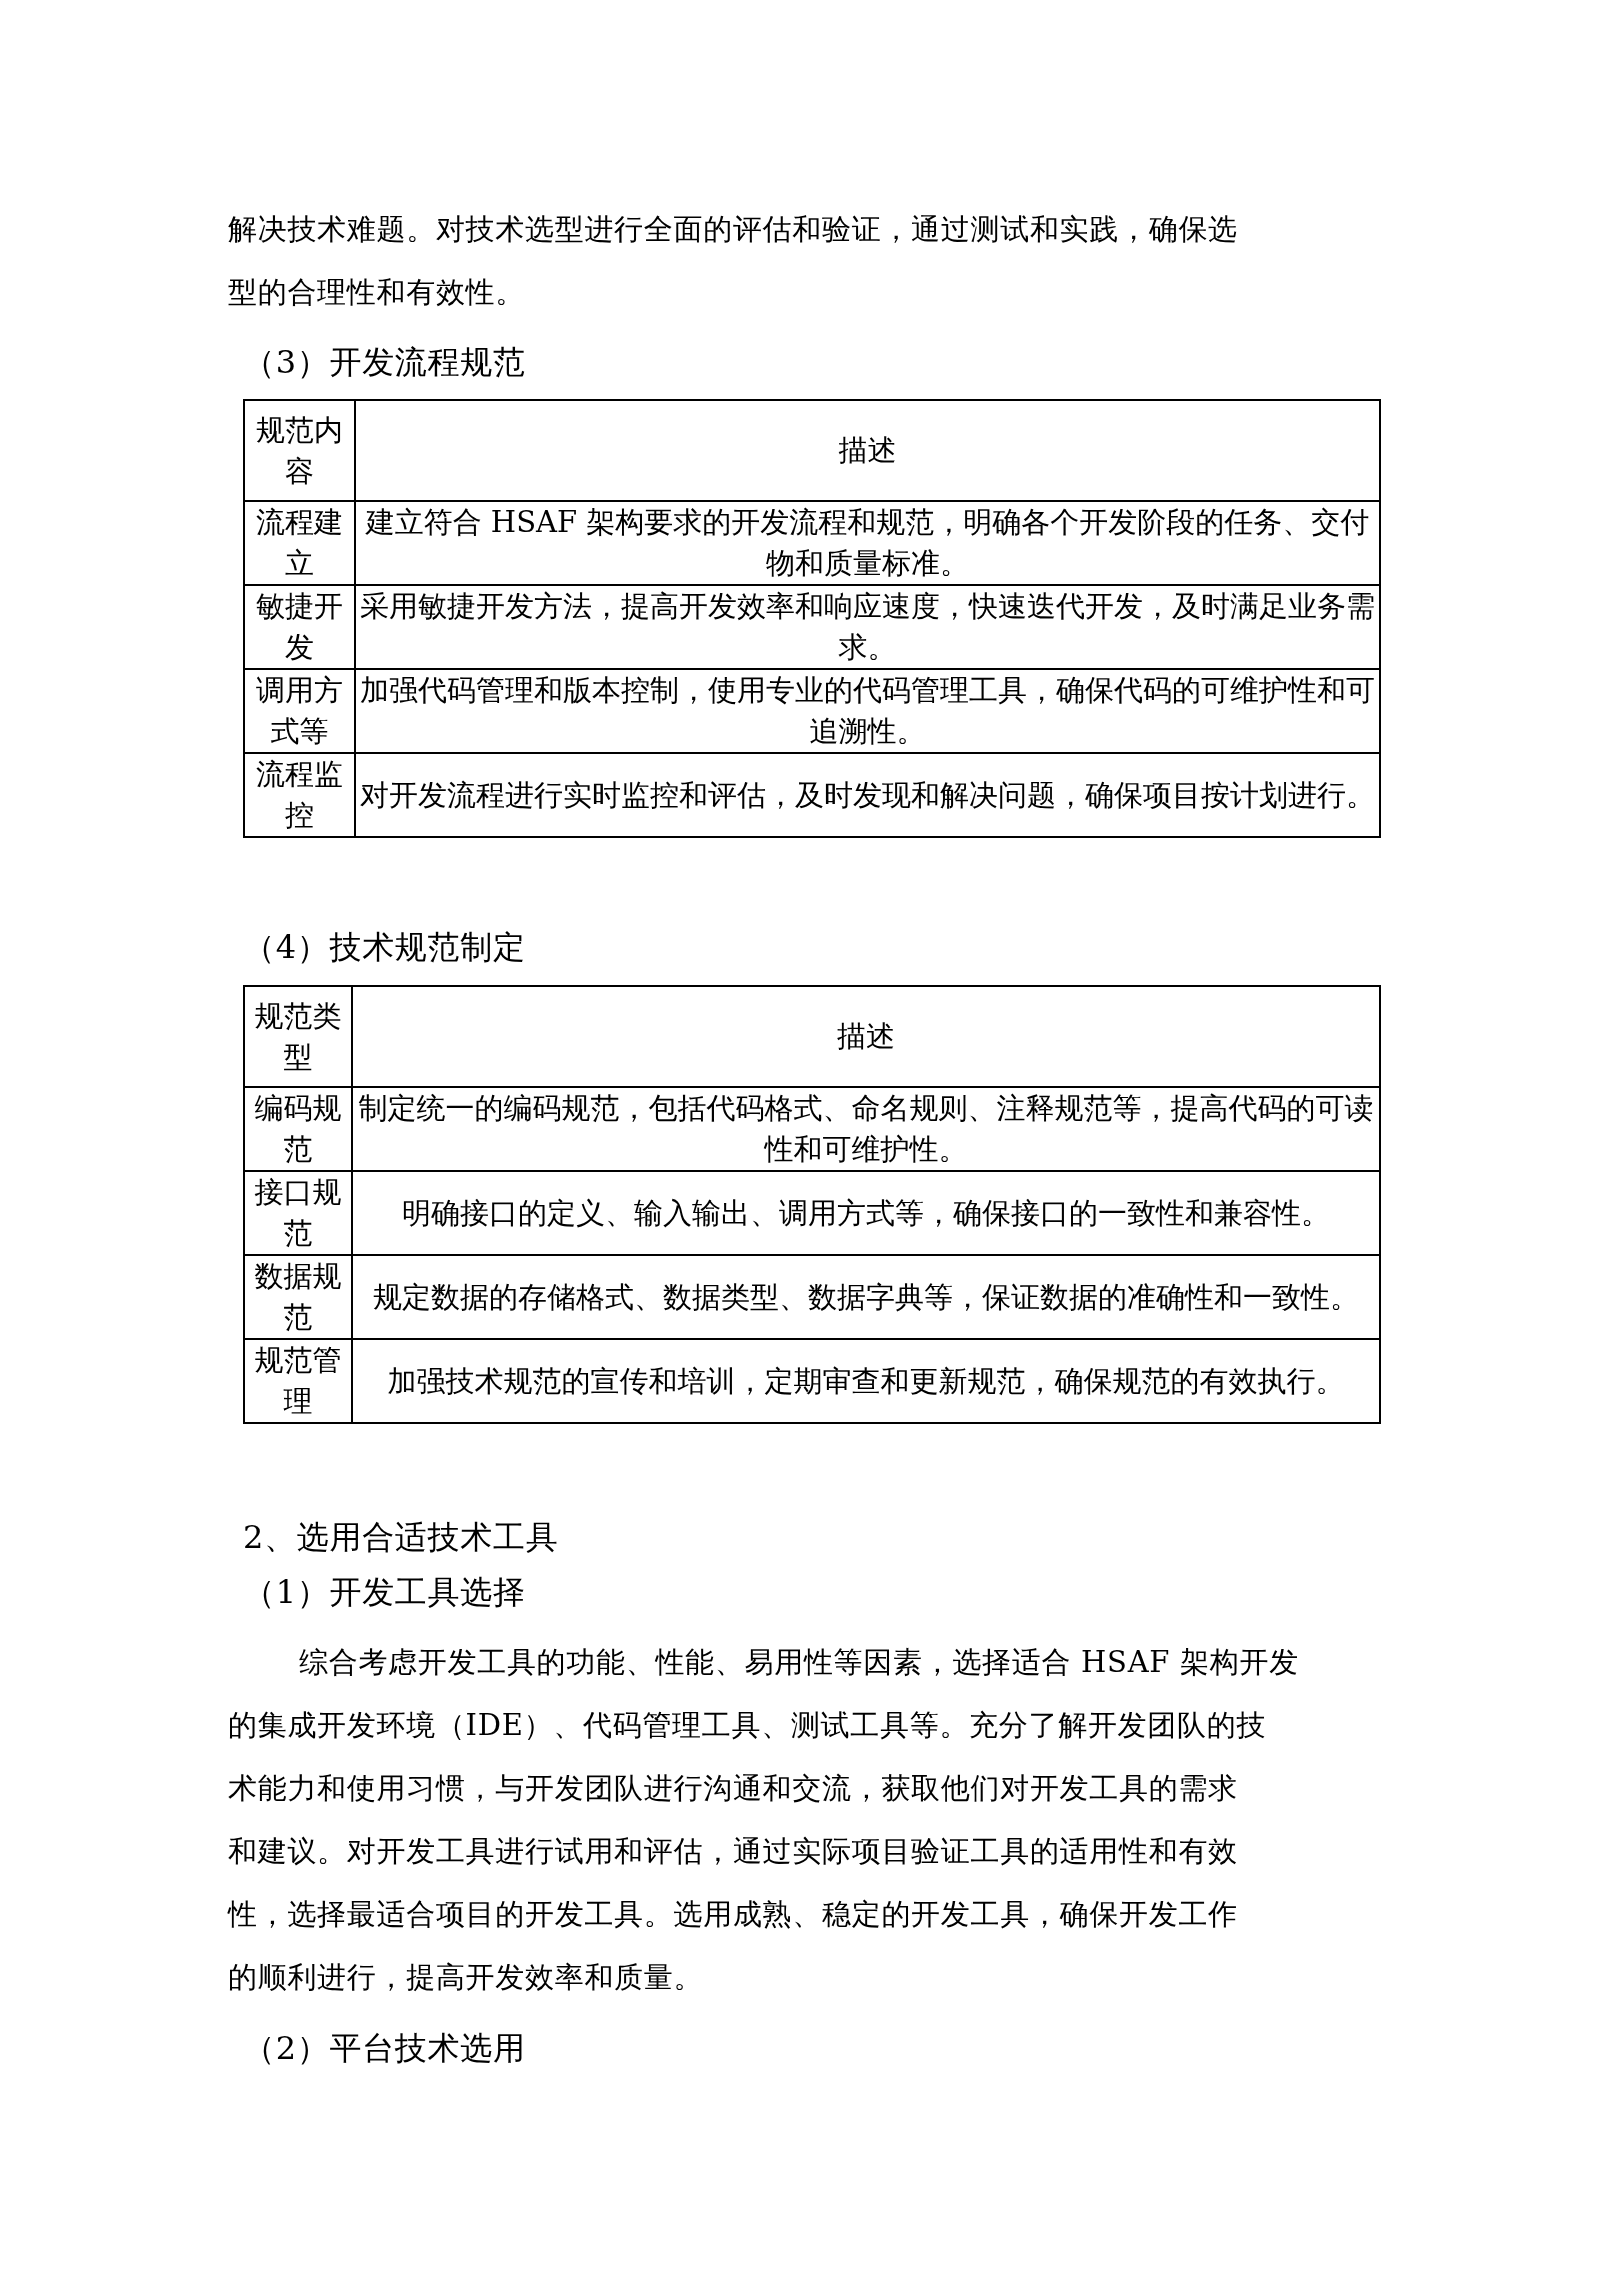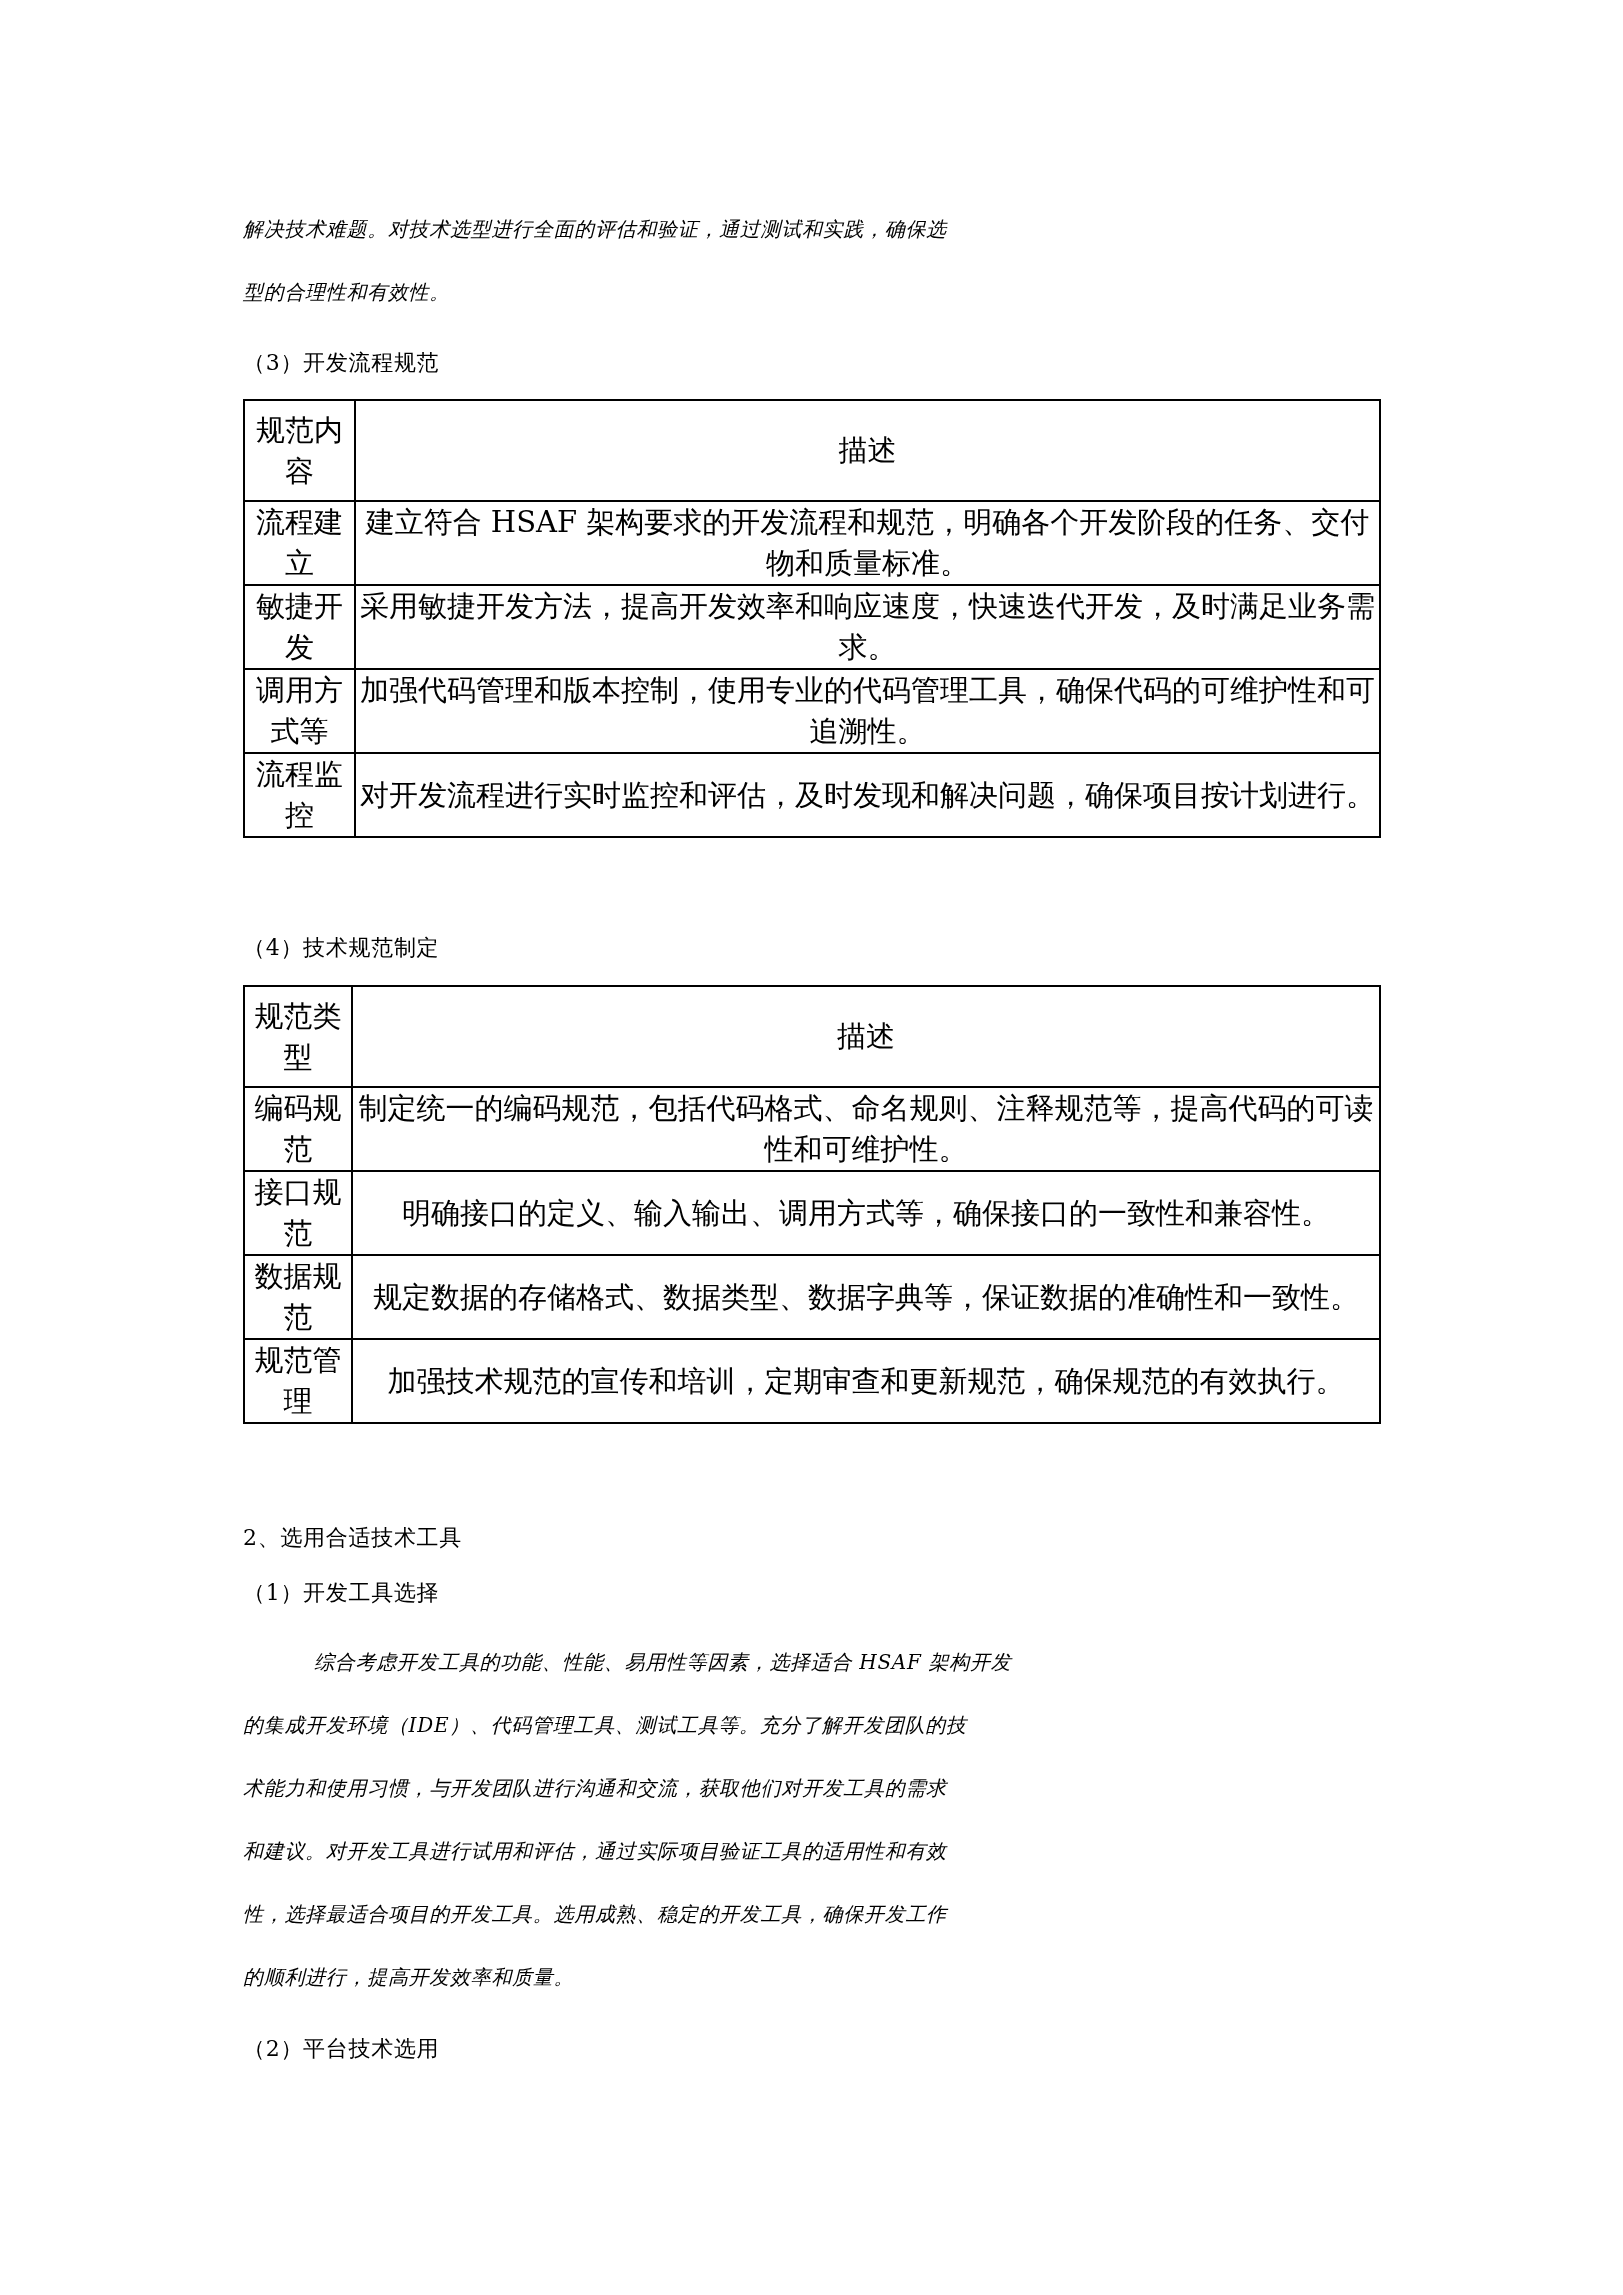--- a/index.html
+++ b/index.html
@@ -19,34 +19,33 @@
     position: absolute;
     left: 0; top: 0;
     width: 1623px;
     height: 2295px;
     background: #ffffff;
   }
   .line {
     position: absolute;
     left: 243px;
     width: 1139px;
-    font-size: 22px;
+    font-size: 32px;
     line-height: 37px;
     white-space: nowrap;
     letter-spacing: 0.7px;
   }
   .para {
     position: absolute;
-    left: 243px;
+    left: 228px;
     width: 1139px;
-    font-size: 20px;
+    font-size: 29px;
     line-height: 63px;
     text-align: justify;
     letter-spacing: 0.7px;
-    font-style: italic;
   }
   .para span.ln { display: block; white-space: nowrap; }
   .spec-table {
     position: absolute;
     left: 243px;
     width: 1136px;
     border-collapse: collapse;
     table-layout: fixed;
   }
   .spec-table td {

